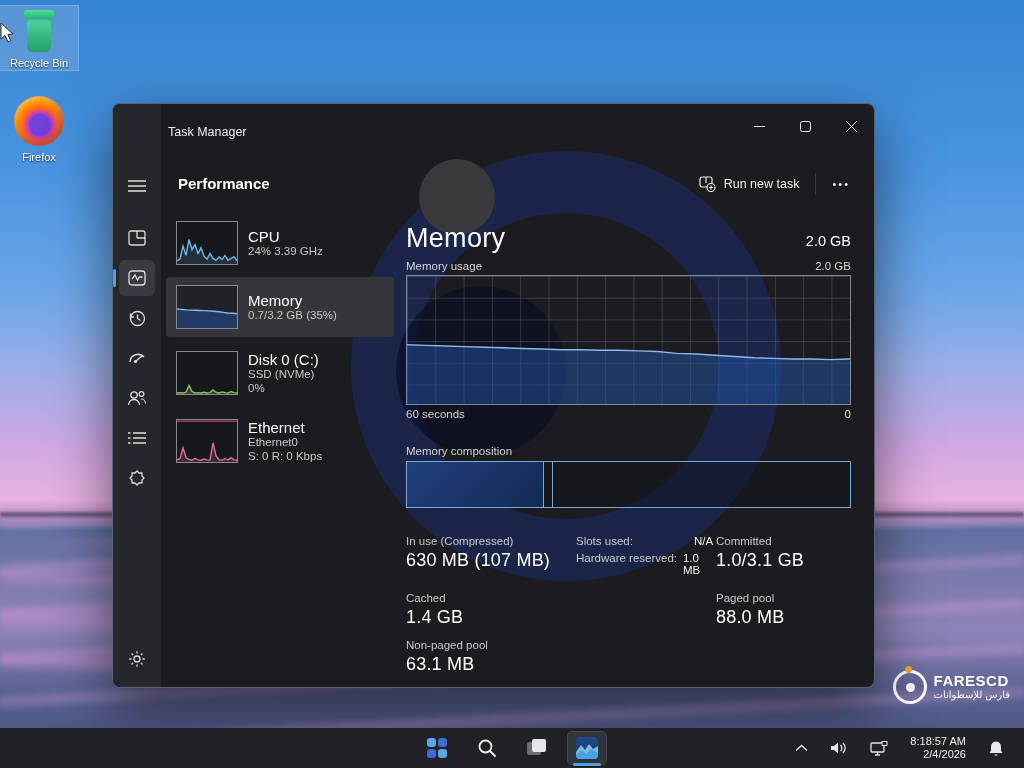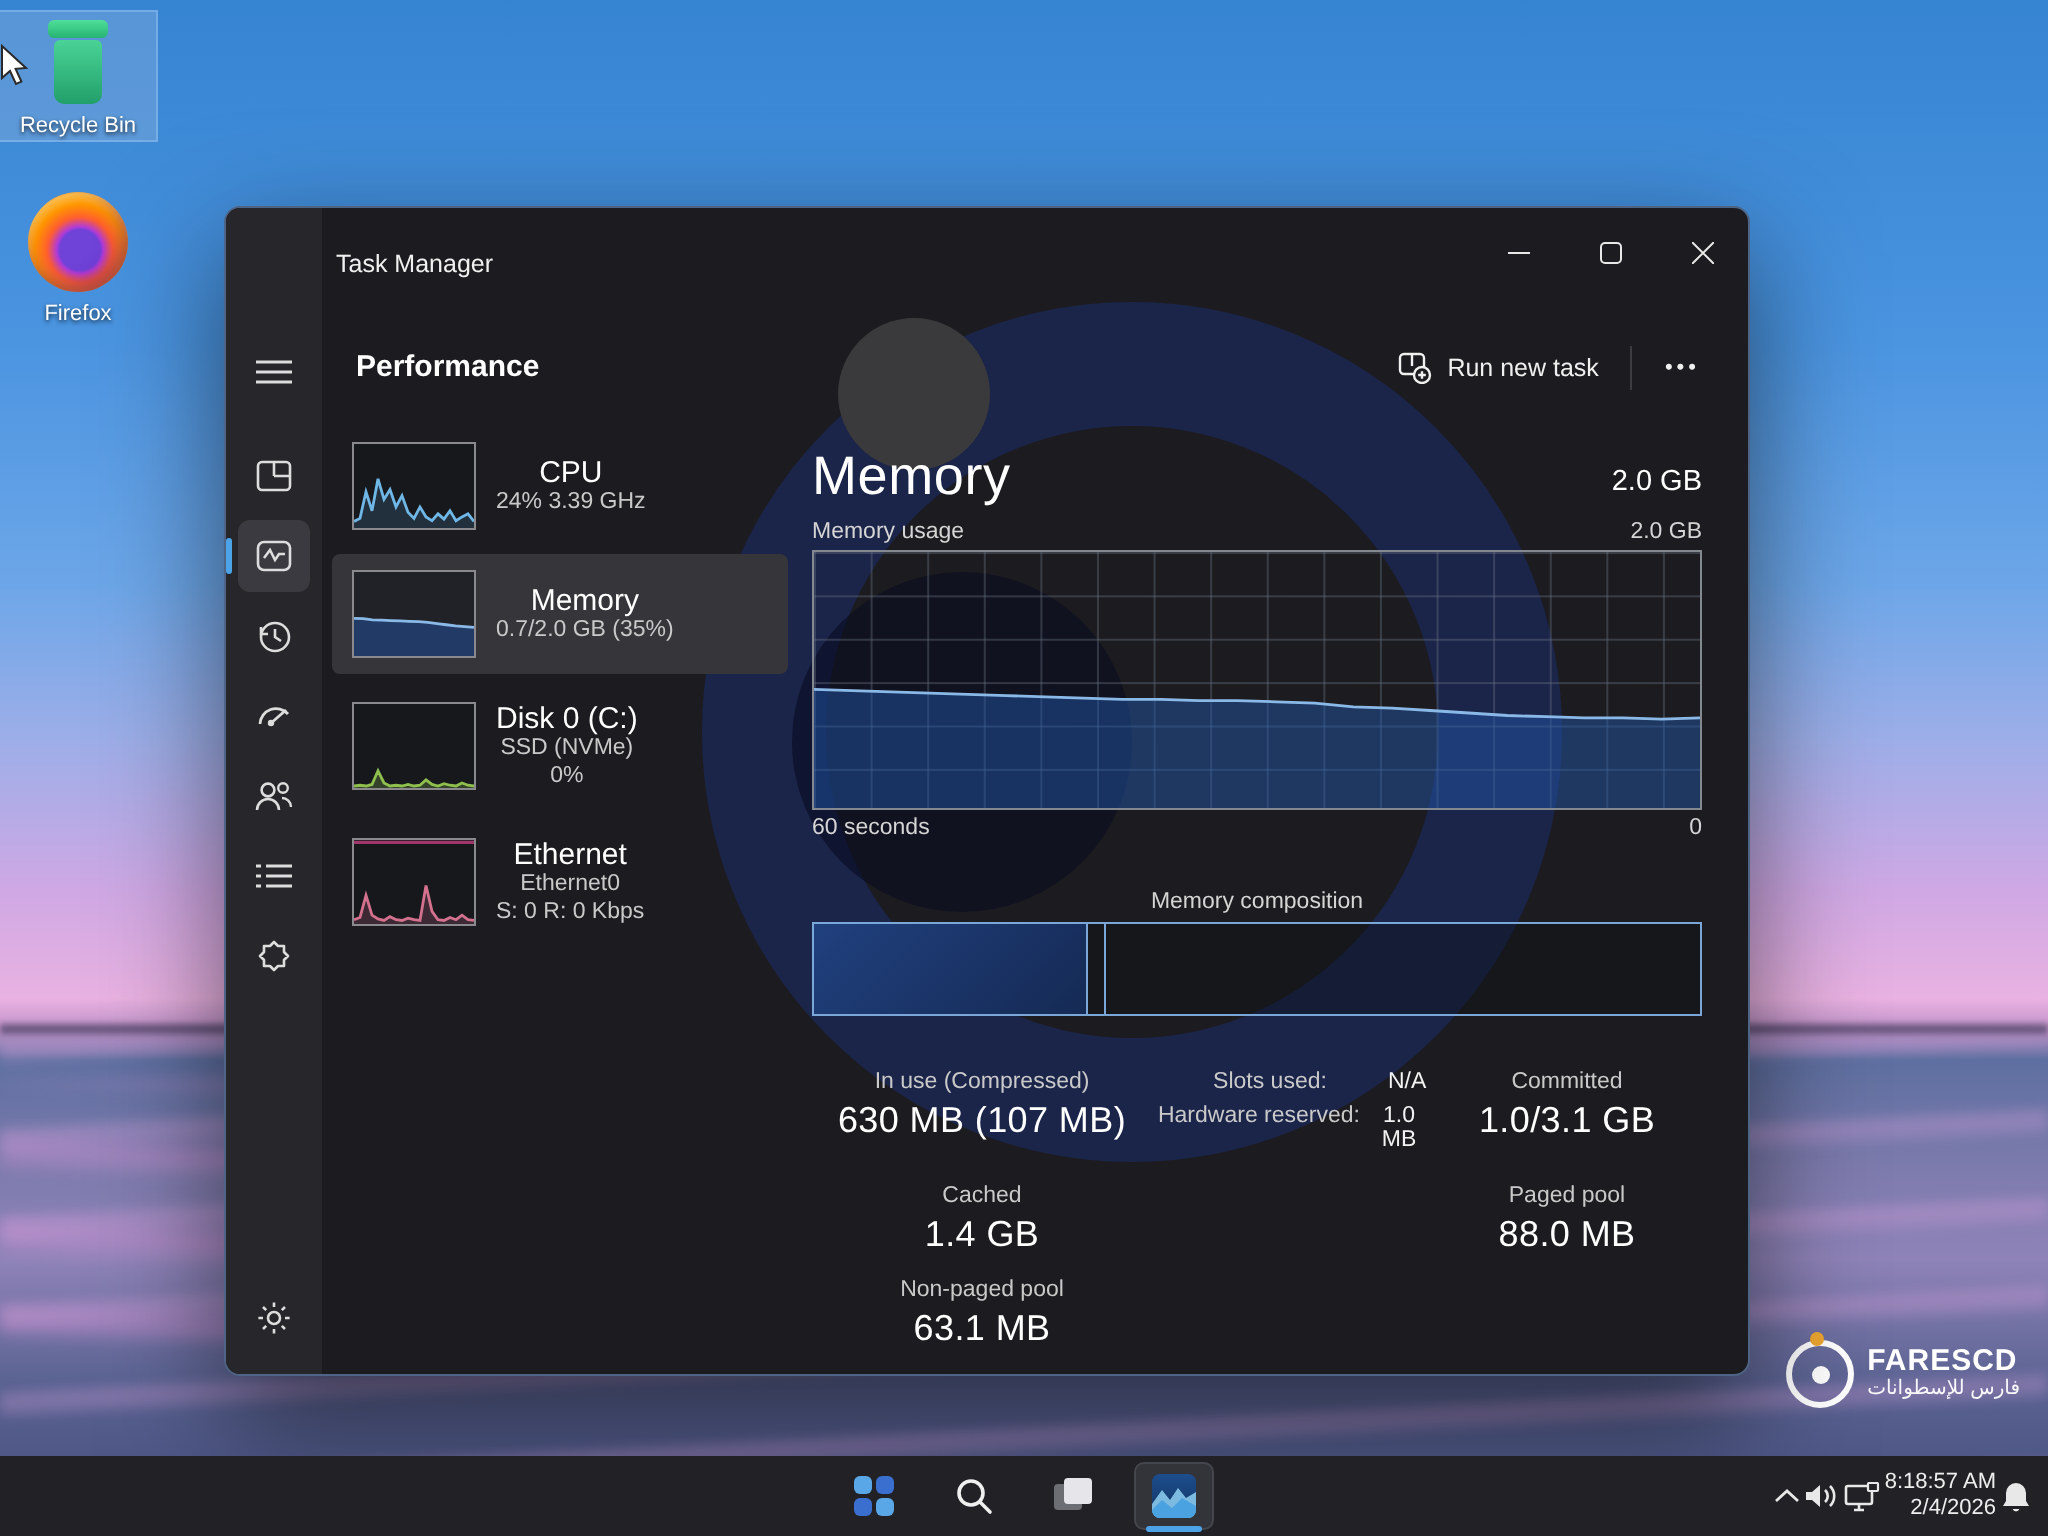--- a/index.html
+++ b/index.html
@@ -62,21 +62,21 @@
   .rail-btn.gear { margin-bottom:10px; }
 
   .content { flex:1; display:flex; flex-direction:column; min-width:0; }
   .content-head { height:47px; display:flex; align-items:center; padding:0 14px 0 17px; flex:0 0 auto; }
   .content-head h1 { font-size:15px; font-weight:700; }
   .head-actions { margin-left:auto; display:flex; align-items:center; gap:6px;text-align:center; }
   .run-task { display:flex; align-items:center; gap:8px; font-size:12.5px; padding:6px 10px; border-radius:4px; color:#f0f0f0; }
   .vsep { width:1px; height:22px; background:#3c3c40; }
   .more { font-size:11px; letter-spacing:2px; padding:4px 10px; color:#f0f0f0; }
 
-  .content-main { flex:1; display:flex; min-height:0; padding:6px 0 0 5px;text-align:center; }
+  .content-main { flex:1; display:flex; min-height:0; padding:6px 0 0 5px; }
   .perf-list { width:228px; flex:0 0 auto; }
   .perf-item { display:flex; align-items:center; height:60px; padding:0 6px 0 10px; border-radius:4px; margin-bottom:4px; }
   .perf-item.selected { background:#35353a; }
   .thumb { width:62px; height:44px; border:1px solid #8a8a8e; background:rgba(20,22,26,.6); flex:0 0 auto; }
   .thumb svg { display:block; width:100%; height:100%; }
   .perf-text { margin-left:10px; line-height:1.15; }
   .perf-text .t1 { font-size:15px; }
   .perf-text .t2, .perf-text .t3 { font-size:11.5px; color:#c9c9c9; }
 
   .detail { flex:1; padding:10px 23px 0 12px; min-width:0; }
@@ -107,21 +107,21 @@
   
   .taskbar { position:absolute; left:0; bottom:0; width:1024px; height:40px; background:#212126; z-index:40; display:flex; align-items:center; }
   .tb-center { position:absolute; left:50%; transform:translateX(-50%); display:flex; gap:10px; height:40px; align-items:center; }
   .tb-btn { width:40px; height:34px; border-radius:5px; display:flex; align-items:center; justify-content:center; position:relative; }
   .tb-btn.active { background:#33333a; border:1px solid #45454d; }
   .tb-btn.active .underline { position:absolute; bottom:-2px; left:5px; right:5px; height:3px; border-radius:2px; background:#4da3e8; }
   .start-grid { width:20px; height:20px; display:grid; grid-template-columns:1fr 1fr; gap:2px; }
   .start-grid div { border-radius:3px; }
   .tm-ico { width:22px; height:22px; border-radius:4px; background:linear-gradient(180deg,#1d4d8c,#123463); position:relative; overflow:hidden; }
   .tm-ico svg { position:absolute; inset:0; }
-  .tray { position:absolute; right:8px; display:flex; align-items:center; gap:2px; height:40px; color:#eee; }
+  .tray { position:absolute; right:20px; display:flex; align-items:center; gap:22px; height:40px; color:#eee; }
   .clock { text-align:right; font-size:11px; line-height:13px; }
   .tvw { width:20px; height:18px; position:relative; }
   .tvw .w1 { position:absolute; left:0; top:3px; width:14px; height:13px; background:#6d6d74; border-radius:2px; }
   .tvw .w2 { position:absolute; left:5px; top:0; width:14px; height:13px; background:#e6e6ea; border-radius:2px; }
 </style>
 </head>
 <body>
 
 <div class="desktop">
   <div class="water-streaks"></div>
@@ -286,21 +286,21 @@
               </div>
               <div class="perf-item selected">
                 <div class="thumb">
                     <svg viewBox="0 0 60 42" preserveAspectRatio="none">
                       <polygon points="0,23.14 4.615384615384616,23.33 9.230769230769232,23.9 13.846153846153847,24.09 18.461538461538463,24.28 23.076923076923077,24.47 27.692307692307693,24.66 32.30769230769231,24.85 36.92307692307693,25.23 41.53846153846154,25.799999999999997 46.15384615384615,26.369999999999997 50.76923076923077,26.939999999999998 55.38461538461539,27.32 60,27.700000000000003 60,42 0,42" fill="rgba(33,88,172,0.48)"></polygon>
                       <polyline points="0,23.14 4.615384615384616,23.33 9.230769230769232,23.9 13.846153846153847,24.09 18.461538461538463,24.28 23.076923076923077,24.47 27.692307692307693,24.66 32.30769230769231,24.85 36.92307692307693,25.23 41.53846153846154,25.799999999999997 46.15384615384615,26.369999999999997 50.76923076923077,26.939999999999998 55.38461538461539,27.32 60,27.700000000000003" fill="none" stroke="#8ab9e8" stroke-width="1.4" vector-effect="non-scaling-stroke"></polyline>
                     </svg>
                   </div>
                 <div class="perf-text">
                   <div class="t1">Memory</div>
-                  <div class="t2">0.7/2.0 GB (35%)</div>
+                  <div class="t2">0.7/3.2 GB (35%)</div>
                 </div>
               </div>
               <div class="perf-item" style="height:64px">
                 <div class="thumb">
                     <svg viewBox="0 0 60 42" preserveAspectRatio="none">
                       <polygon points="0,41 3,40.62 6,41 9,40.24 12,33.4 15,39.48 18,41 21,40.62 24,41 27,40.24 30,41 33,40.62 36,37.96 39,40.24 42,41 45,39.86 48,40.62 51,41 54,39.48 57,40.62 60,41 60,42 0,42" fill="rgba(140,190,80,0.25)"></polygon>
                       <polyline points="0,41 3,40.62 6,41 9,40.24 12,33.4 15,39.48 18,41 21,40.62 24,41 27,40.24 30,41 33,40.62 36,37.96 39,40.24 42,41 45,39.86 48,40.62 51,41 54,39.48 57,40.62 60,41" fill="none" stroke="#8fbf4d" stroke-width="1.4" vector-effect="non-scaling-stroke"></polyline>
                     </svg>
                   </div>
                 <div class="perf-text">

